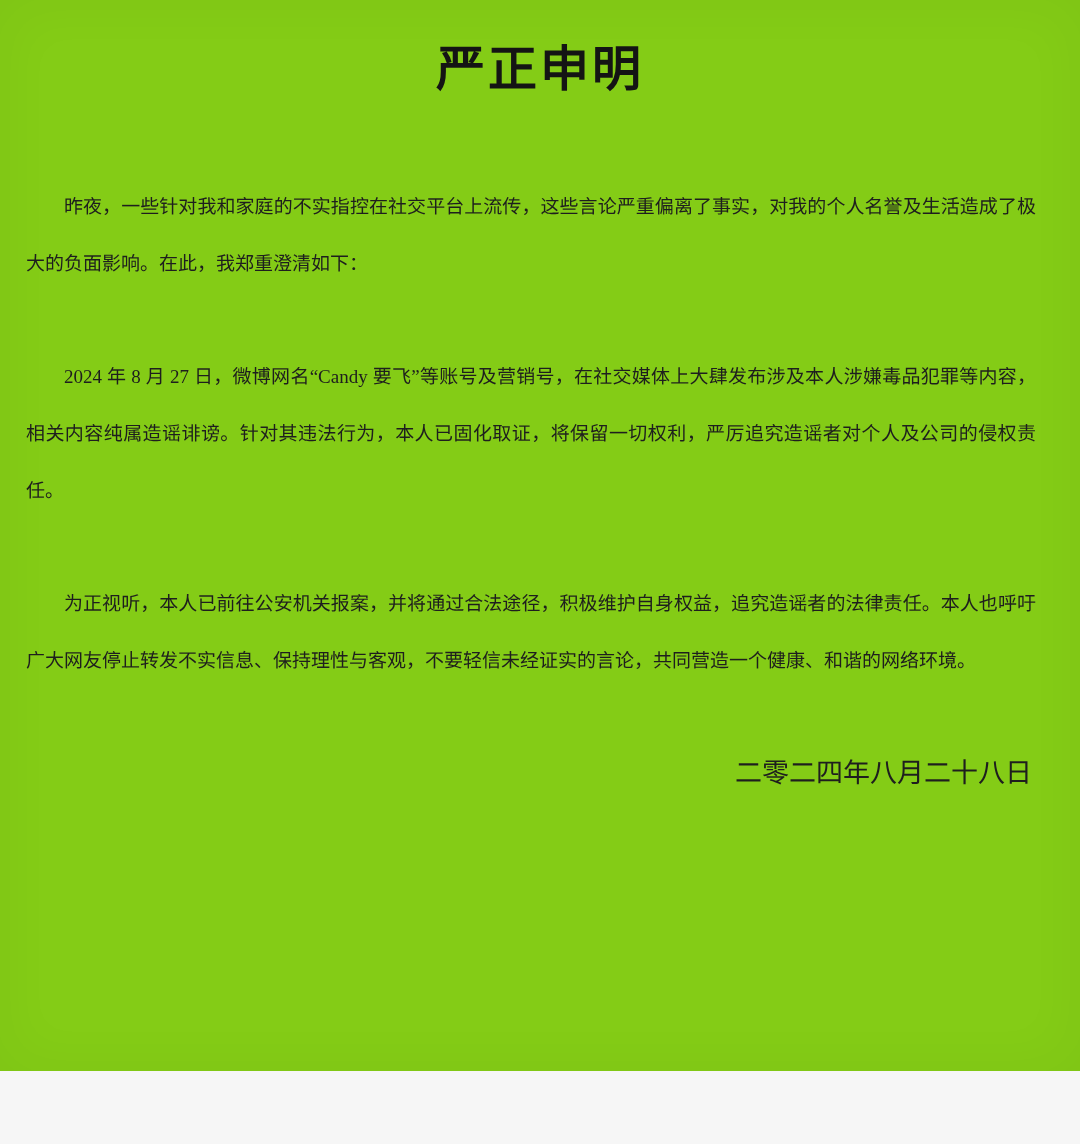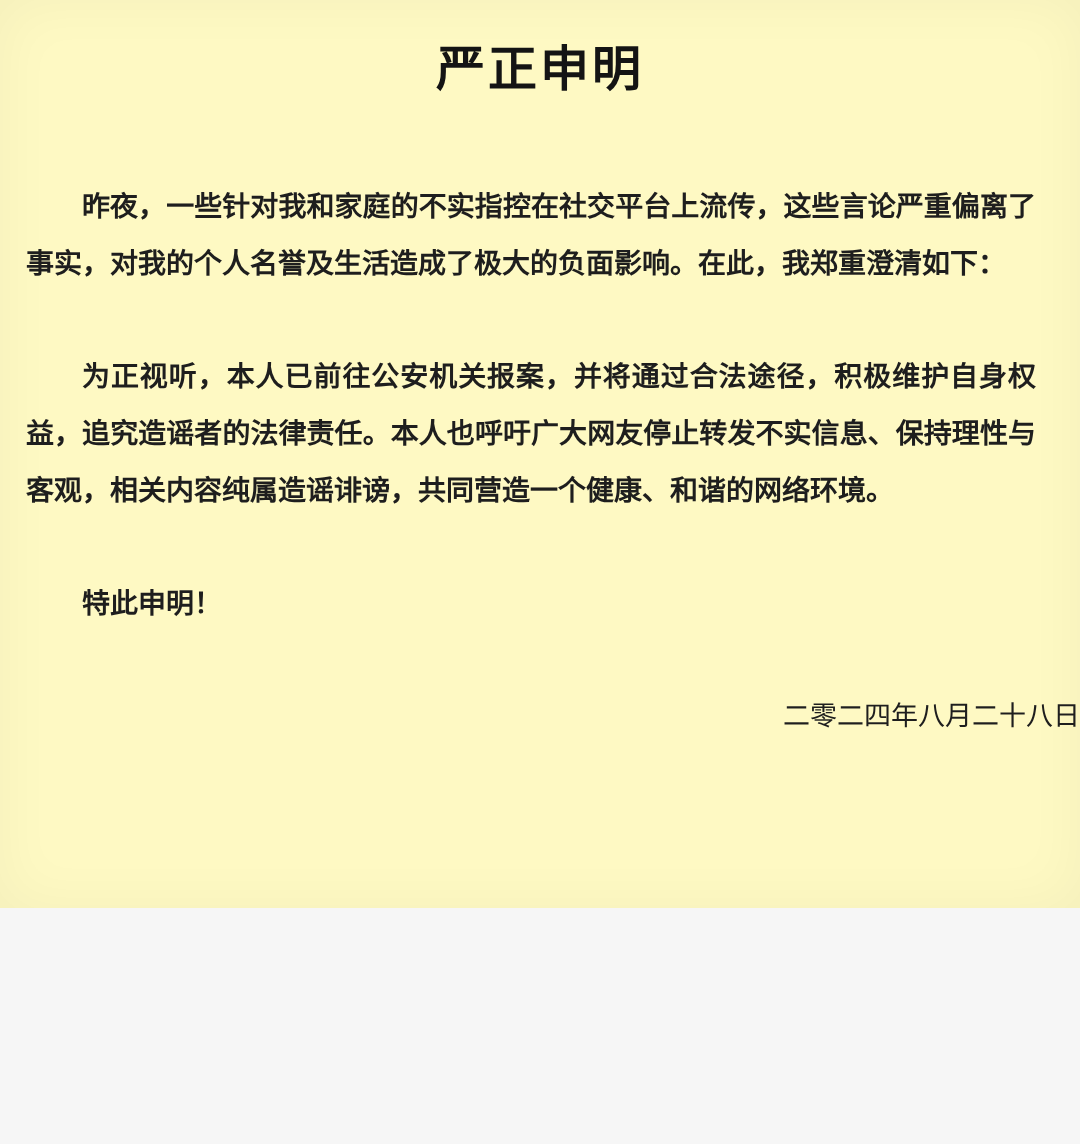--- a/index.html
+++ b/index.html
@@ -9,50 +9,50 @@
   body {
     width: 1080px;
     height: 1144px;
     background: #f6f6f6;
     font-family: "Liberation Serif", "DejaVu Serif", serif;
     overflow: hidden;
   }
   .page {
     position: relative;
     width: 1080px;
-    height: 908px;
-    background: #fef9c3;
+    height: 1071px;
+    background: #84cc16;
     box-shadow: inset 0 0 60px rgba(0,0,0,0.045);
     color: #1e1e1e;
     box-sizing: border-box;
   }
   .doc-title {
     margin: 0;
     padding-top: 42px;
     text-align: center;
     font-size: 49px;
     line-height: 56px;
     font-weight: 700;
     letter-spacing: 3px;
     color: #141414;
   }
   .doc-body {
     margin-top: 80px;
     padding: 0 44px 0 26px;
-    font-size: 28px;
+    font-size: 19px;
     line-height: 57px;
     text-align: justify;
     color: #1e1e1e;
-    font-weight: bold;
   }
   .doc-body p {
     margin: 0 0 56px 0;
     text-indent: 2em;
   }
   .doc-signoff {
+    padding-right: 48px;
     text-align: right;
     font-size: 27px;
     line-height: 57px;
     color: #1e1e1e;
   }
   .doc-signoff .sign-line {
     display: block;
   }
   .doc-signoff .sign-name {
     padding-right: 8px;
@@ -61,24 +61,24 @@
 </head>
 <body>
 
 <div class="page">
 
   <h1 class="doc-title">严正申明</h1>
 
   <div class="doc-body">
     <p>昨夜，一些针对我和家庭的不实指控在社交平台上流传，这些言论严重偏离了事实，对我的个人名誉及生活造成了极大的负面影响。在此，我郑重澄清如下：</p>
 
+    <p>2024 年 8 月 27 日，微博网名“Candy 要飞”等账号及营销号，在社交媒体上大肆发布涉及本人涉嫌毒品犯罪等内容，相关内容纯属造谣诽谤。针对其违法行为，本人已固化取证，将保留一切权利，严厉追究造谣者对个人及公司的侵权责任。</p>
 
-    <p>为正视听，本人已前往公安机关报案，并将通过合法途径，积极维护自身权益，追究造谣者的法律责任。本人也呼吁广大网友停止转发不实信息、保持理性与客观，相关内容纯属造谣诽谤，共同营造一个健康、和谐的网络环境。</p>
+    <p>为正视听，本人已前往公安机关报案，并将通过合法途径，积极维护自身权益，追究造谣者的法律责任。本人也呼吁广大网友停止转发不实信息、保持理性与客观，不要轻信未经证实的言论，共同营造一个健康、和谐的网络环境。</p>
 
 
-    <p>特此申明！</p>
   </div>
 
   <div class="doc-signoff">
     <span class="sign-line">二零二四年八月二十八日</span>
   </div>
 
 </div>
 
 </body></html>

